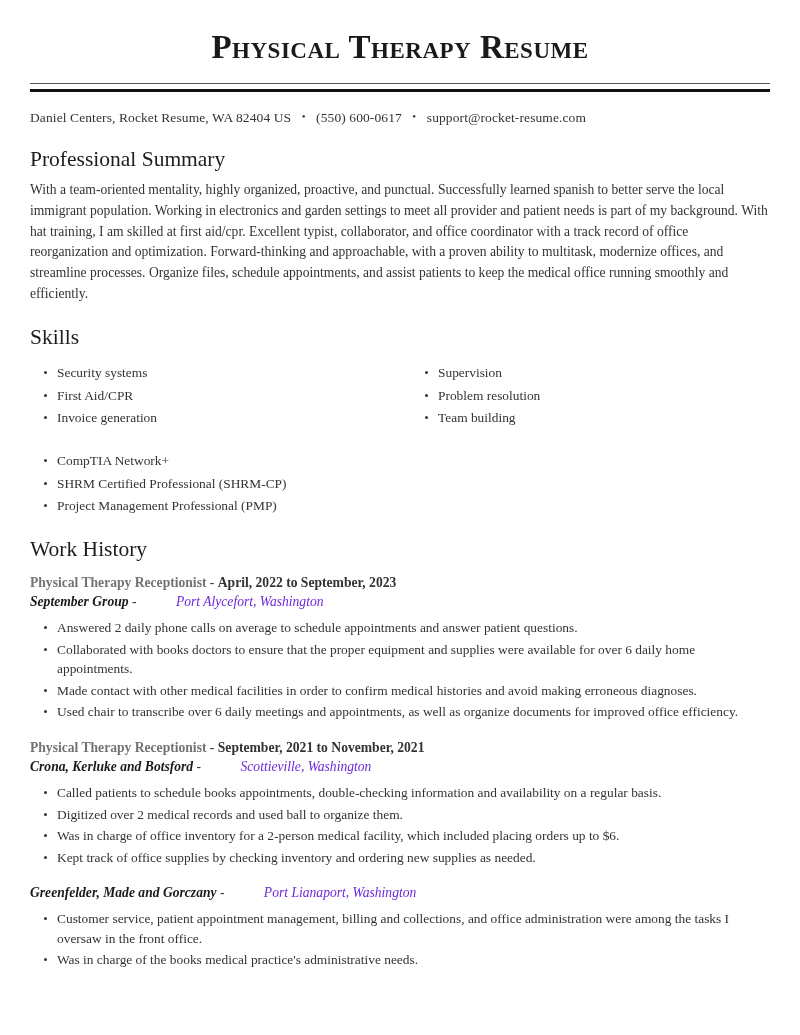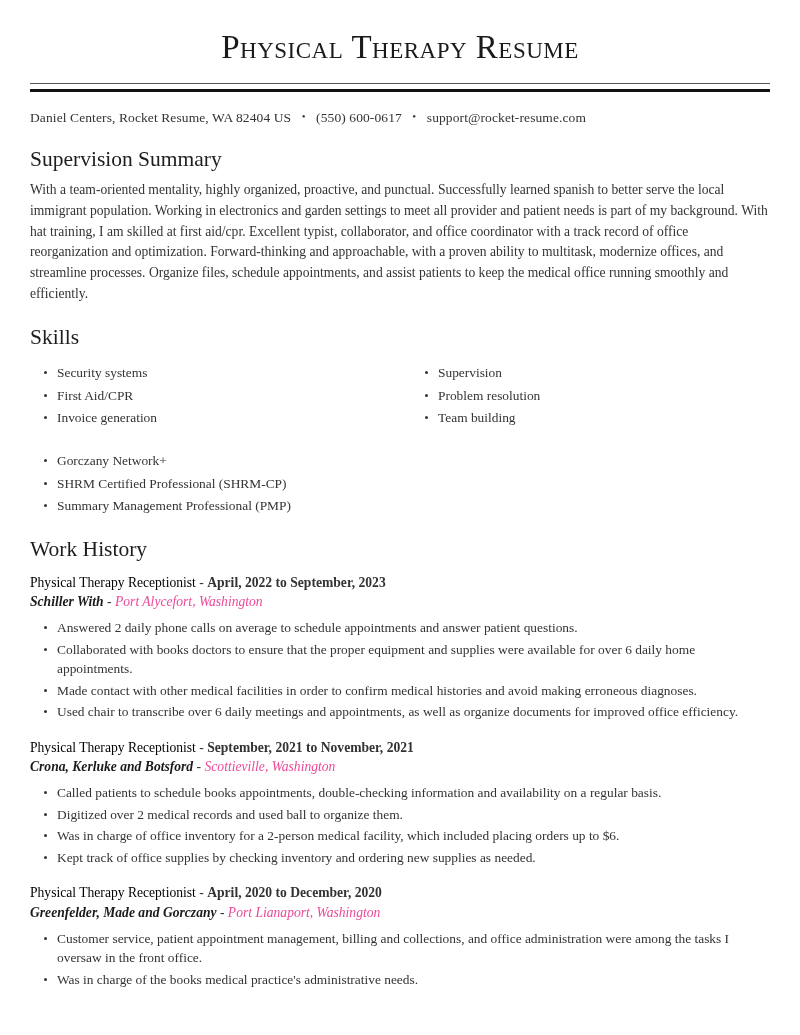--- a/index.html
+++ b/index.html
@@ -18,21 +18,21 @@
   .page {
     width: 800px;
     box-sizing: border-box;
     padding: 0 30px;
   }
 
   
   .resume-title {
     text-align: center;
     font-family: "Liberation Serif", "DejaVu Serif", serif;
-    font-weight: 400;
+    font-weight: 700;
     font-size: 33px;
     font-variant: small-caps;
     letter-spacing: 0.5px;
     color: #1a1a1a;
     margin: 28px 0 0 0;
     line-height: 1.2;
   }
   .rule-double {
     margin: 15px 0 0 0;
     border-top: 1px solid #555;
@@ -118,36 +118,37 @@
   }
   .job:first-of-type {
     margin-top: 10px;
   }
   .job-line {
     font-size: 13.6px;
     line-height: 1.45;
     color: #2b2b2b;
   }
   .job-title {
-    font-weight: 400;
-    color: #000000;
+    font-weight: 700;
+    color: #737373;
   }
   .job-dates {
     font-weight: 700;
     color: #333;
   }
   .job-company {
     font-weight: 700;
     font-style: italic;
     color: #1a1a1a;
   }
   .job-location {
     font-style: italic;
     font-weight: 400;
-    color: #ec4899;
+    color: #6d28d9;
+    margin-left: 36px;
   }
   .dash {
     font-weight: 400;
     color: #333;
   }
   .job .bullets {
     margin-top: 6px;
   }
   .job .bullets > li {
     margin-bottom: 2px;
@@ -164,21 +165,21 @@
 
   <div class="contact-line">
     <span>Daniel Centers, Rocket Resume, WA 82404 US</span>
     <span class="contact-sep">•</span>
     <span>(550) 600-0617</span>
     <span class="contact-sep">•</span>
     <span>support@rocket-resume.com</span>
   </div>
 
   <div class="section">
-    <h2 class="section-title">Supervision Summary</h2>
+    <h2 class="section-title">Professional Summary</h2>
     <p class="body-text">With a team-oriented mentality, highly organized, proactive, and punctual. Successfully learned spanish to better serve the local immigrant population. Working in electronics and garden settings to meet all provider and patient needs is part of my background. With hat training, I am skilled at first aid/cpr. Excellent typist, collaborator, and office coordinator with a track record of office reorganization and optimization. Forward-thinking and approachable, with a proven ability to multitask, modernize offices, and streamline processes. Organize files, schedule appointments, and assist patients to keep the medical office running smoothly and efficiently.</p>
   </div>
 
   <div class="section">
     <h2 class="section-title">Skills</h2>
     <div class="two-col">
       <div class="col left">
         <ul class="bullets">
           <li>Security systems</li>
           <li>First Aid/CPR</li>
@@ -190,35 +191,35 @@
           <li>Supervision</li>
           <li>Problem resolution</li>
           <li>Team building</li>
         </ul>
       </div>
     </div>
   </div>
 
   <div class="section">
     <ul class="bullets">
-      <li>Gorczany Network+</li>
+      <li>CompTIA Network+</li>
       <li>SHRM Certified Professional (SHRM-CP)</li>
-      <li>Summary Management Professional (PMP)</li>
+      <li>Project Management Professional (PMP)</li>
     </ul>
   </div>
 
   <div class="section">
     <h2 class="section-title">Work History</h2>
 
     <div class="job">
       <div class="job-line">
         <span class="job-title">Physical Therapy Receptionist</span><span class="dash"> - </span><span class="job-dates">April, 2022 to September, 2023</span>
       </div>
       <div class="job-line">
-        <span class="job-company">Schiller With</span><span class="dash"> - </span><span class="job-location">Port Alycefort, Washington</span>
+        <span class="job-company">September Group</span><span class="dash"> - </span><span class="job-location">Port Alycefort, Washington</span>
       </div>
       <ul class="bullets">
         <li>Answered 2 daily phone calls on average to schedule appointments and answer patient questions.</li>
         <li>Collaborated with books doctors to ensure that the proper equipment and supplies were available for over 6 daily home appointments.</li>
         <li>Made contact with other medical facilities in order to confirm medical histories and avoid making erroneous diagnoses.</li>
         <li>Used chair to transcribe over 6 daily meetings and appointments, as well as organize documents for improved office efficiency.</li>
       </ul>
     </div>
 
     <div class="job">
@@ -231,23 +232,20 @@
       <ul class="bullets">
         <li>Called patients to schedule books appointments, double-checking information and availability on a regular basis.</li>
         <li>Digitized over 2 medical records and used ball to organize them.</li>
         <li>Was in charge of office inventory for a 2-person medical facility, which included placing orders up to $6.</li>
         <li>Kept track of office supplies by checking inventory and ordering new supplies as needed.</li>
       </ul>
     </div>
 
     <div class="job">
       <div class="job-line">
-        <span class="job-title">Physical Therapy Receptionist</span><span class="dash"> - </span><span class="job-dates">April, 2020 to December, 2020</span>
-      </div>
-      <div class="job-line">
         <span class="job-company">Greenfelder, Made and Gorczany</span><span class="dash"> - </span><span class="job-location">Port Lianaport, Washington</span>
       </div>
       <ul class="bullets">
         <li>Customer service, patient appointment management, billing and collections, and office administration were among the tasks I oversaw in the front office.</li>
         <li>Was in charge of the books medical practice's administrative needs.</li>
 
       </ul>
     </div>
 
   </div>

